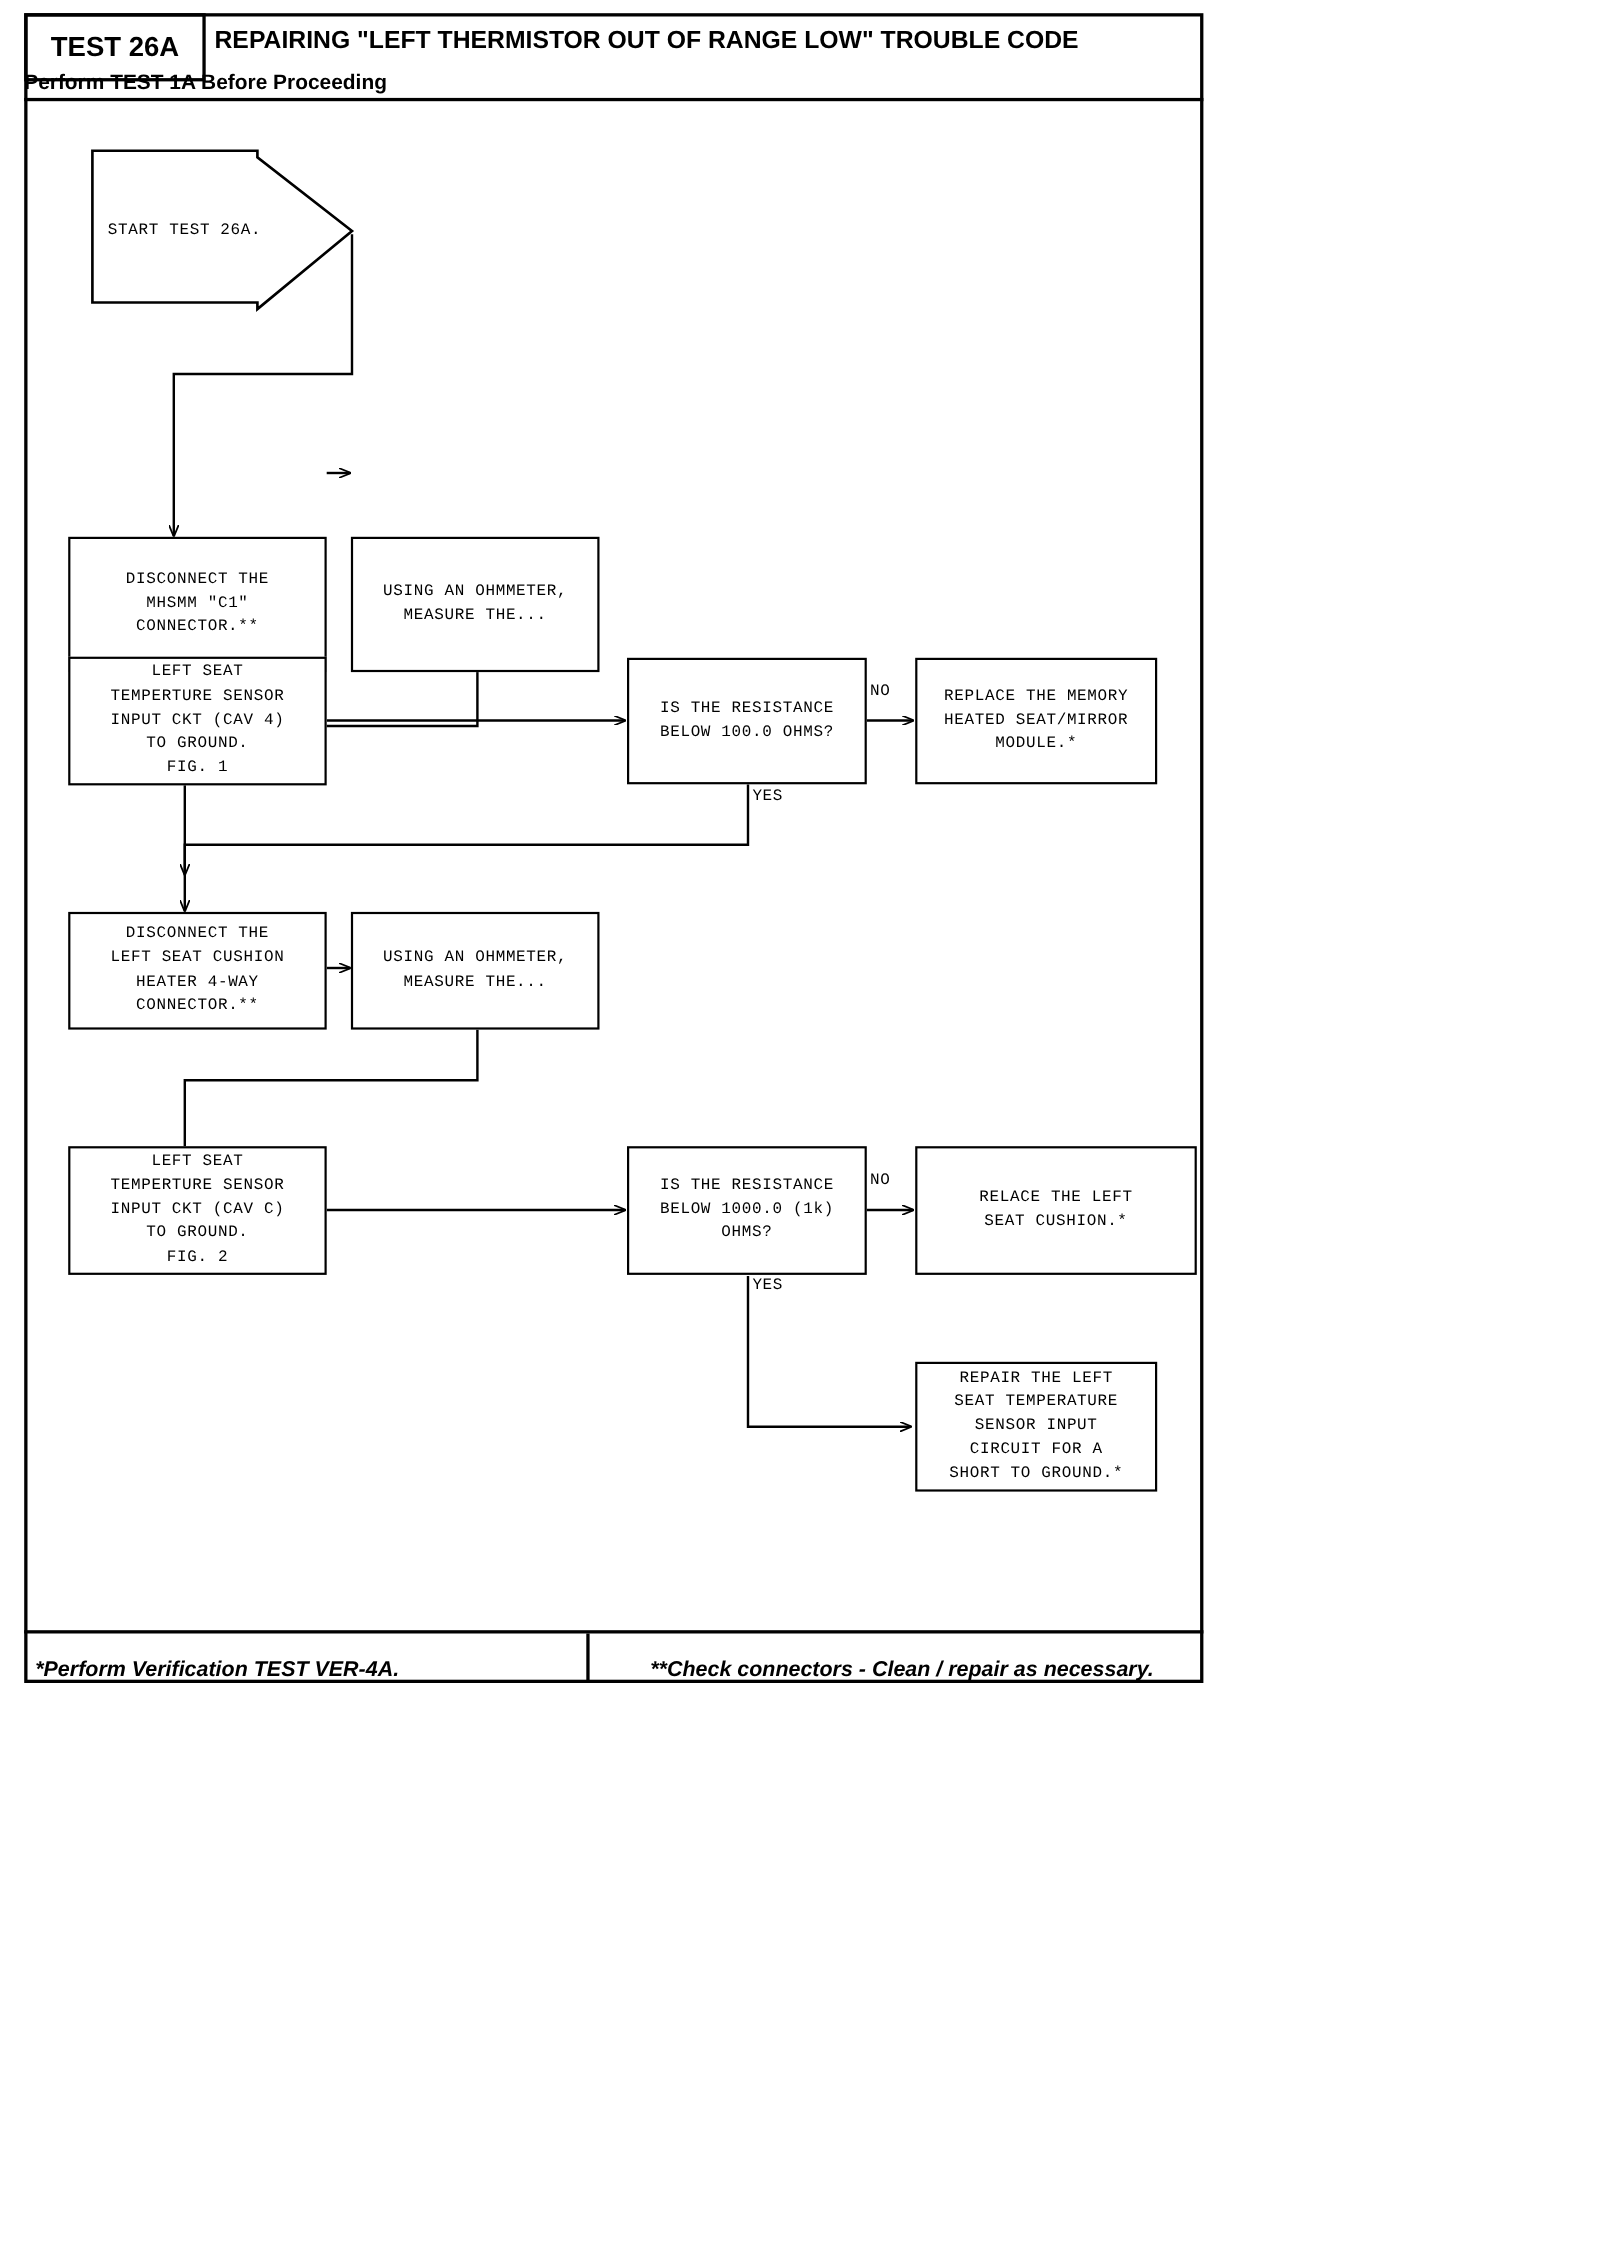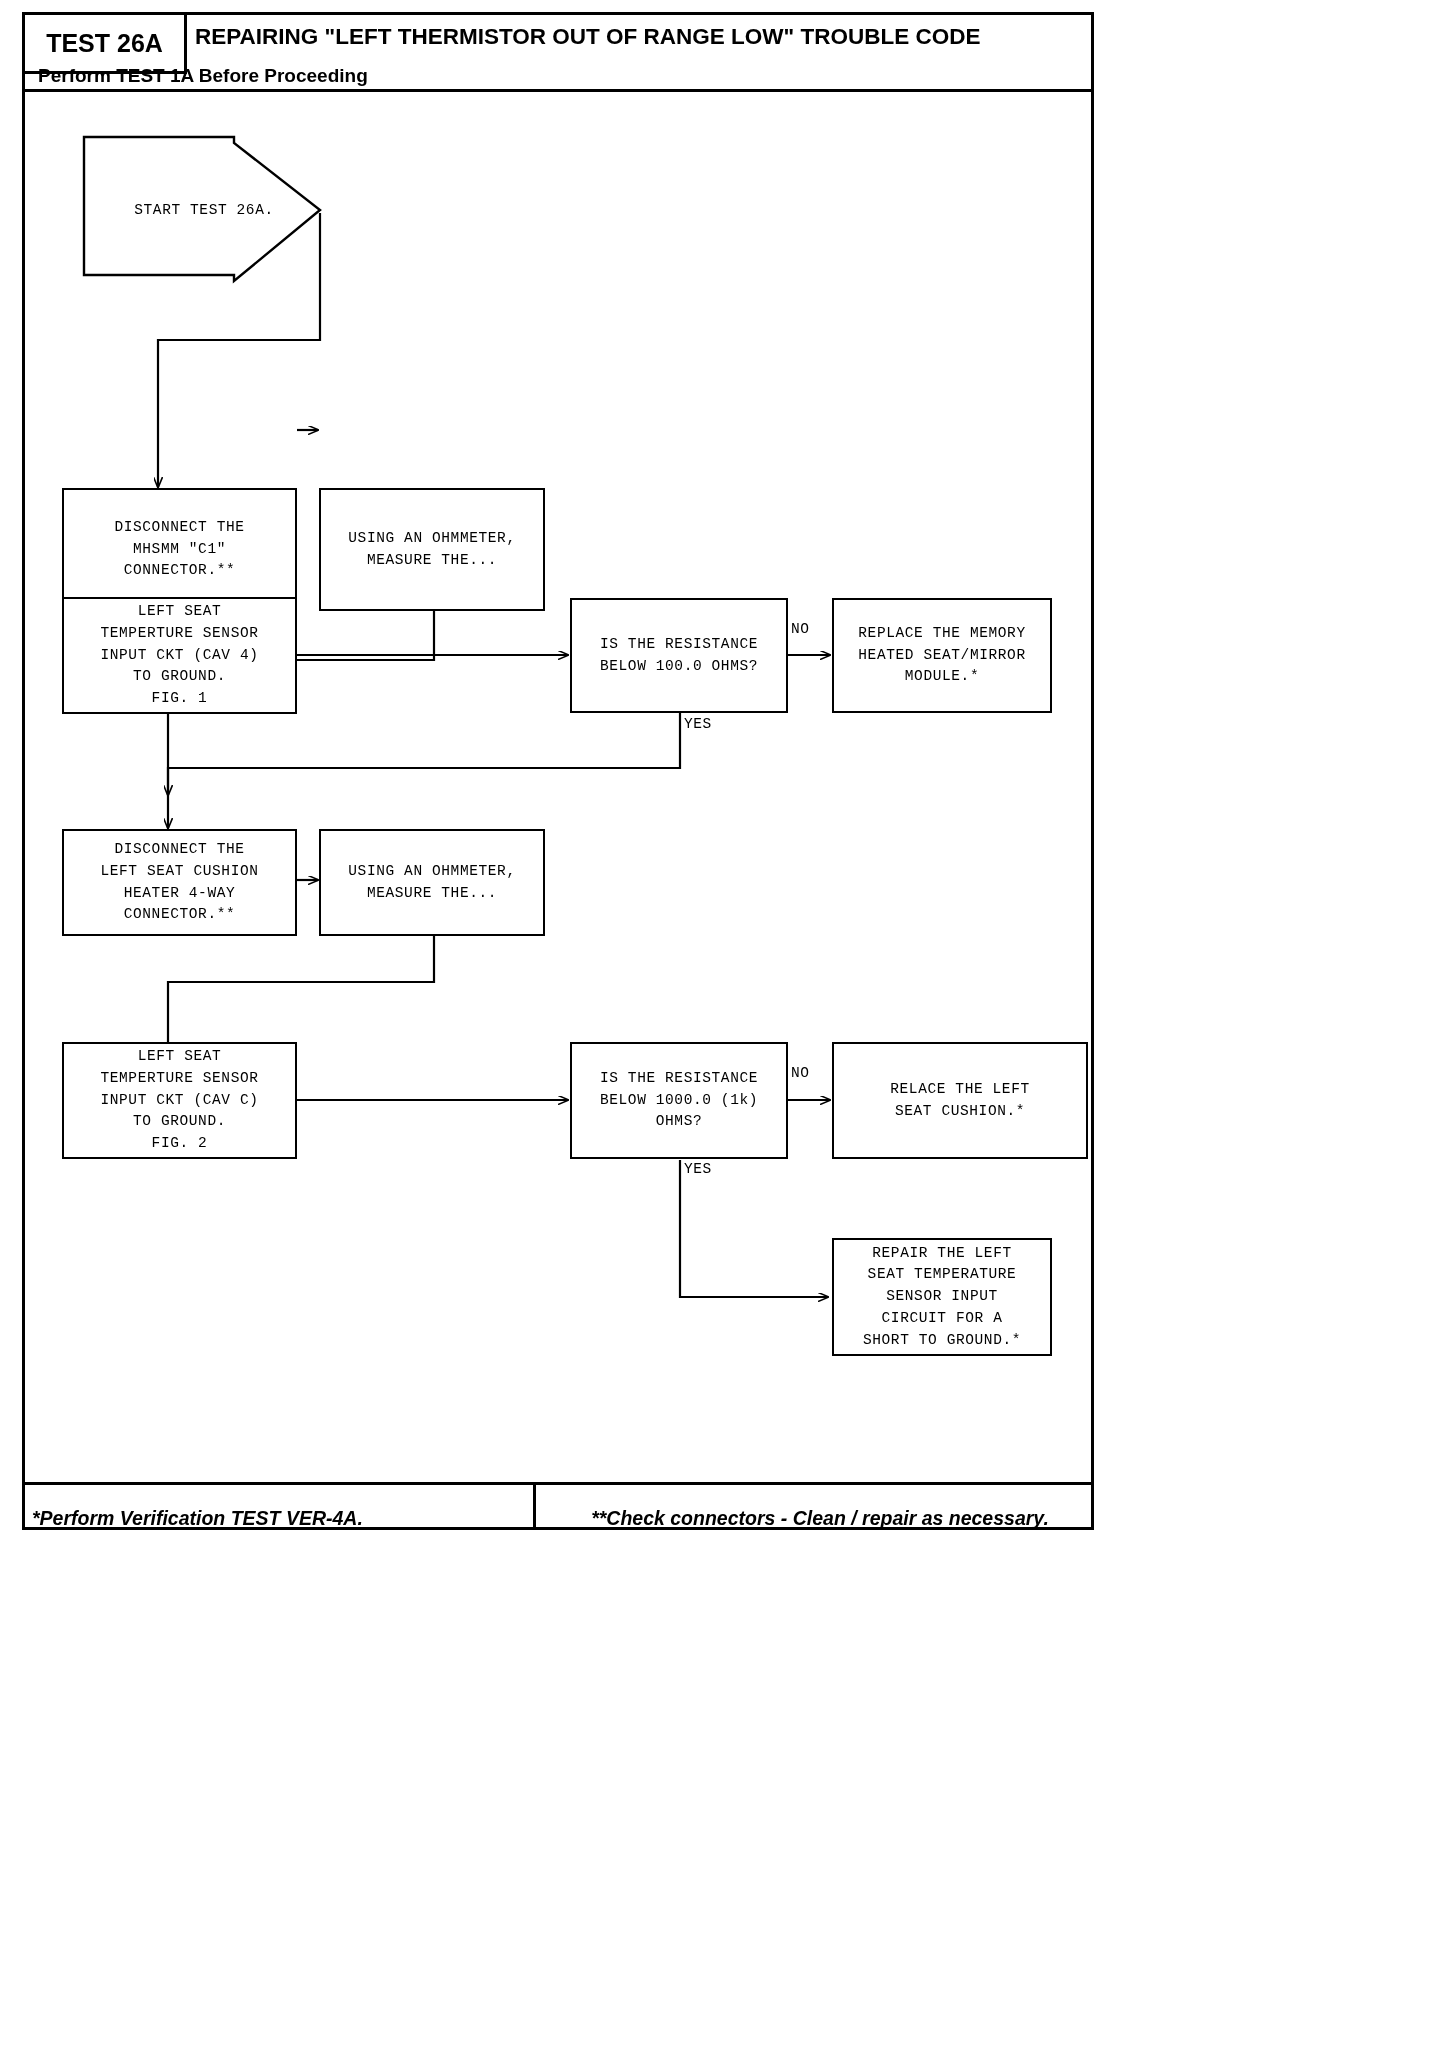--- a/index.html
+++ b/index.html
@@ -6,37 +6,37 @@
   body{width:1456px;height:2050px;font-family:"Liberation Sans",sans-serif;}
   .page{position:relative;width:1456px;height:2050px;background:#fff;}
 
   
   .outer-frame{position:absolute;left:22px;top:12px;width:1072px;height:1518px;border:3px solid #000;box-sizing:border-box;}
   .hdr-testbox{position:absolute;left:22px;top:12px;width:165px;height:62px;border:3px solid #000;box-sizing:border-box;display:flex;align-items:center;justify-content:center;}
   .hdr-testbox span{font-weight:bold;font-size:25px;letter-spacing:0px;font-family:"Liberation Sans",sans-serif;}
   .hdr-title{position:absolute;left:195px;top:12px;width:890px;height:50px;display:flex;align-items:center;}
   .hdr-title span{font-weight:bold;font-size:22.5px;font-family:"Liberation Sans",sans-serif;}
   .hdr-sub{position:absolute;left:22px;top:62px;width:1072px;height:30px;display:flex;align-items:center;border-bottom:3px solid #000;box-sizing:border-box;}
-  .hdr-sub span{font-weight:bold;font-size:19px;padding-left:16px;font-family:"Liberation Sans",sans-serif;}
+  .hdr-sub span{font-weight:bold;font-size:19px;padding-left:0;font-family:"Liberation Sans",sans-serif;}
 
   
   .ftr{position:absolute;left:22px;top:1482px;width:1072px;height:48px;border-top:3px solid #000;box-sizing:border-box;display:flex;}
   .ftr-l{width:514px;display:flex;align-items:center;justify-content:flex-start;border-right:3px solid #000;box-sizing:border-box;}
   .ftr-r{flex:1;display:flex;align-items:center;justify-content:center;}
   .ftr span{font-weight:bold;font-style:italic;font-size:19.5px;padding-left:10px;font-family:"Liberation Sans",sans-serif;margin-top:21px;}
 
   
   .fbox{position:absolute;border:2.5px solid #000;box-sizing:border-box;background:#fff;
         display:flex;align-items:center;justify-content:center;text-align:center;}
   .fbox .t{font-family:"Liberation Mono",monospace;font-size:14.5px;line-height:1.5;letter-spacing:0.6px;white-space:pre-line;}
 
   
   .startarrow{position:absolute;left:82px;top:135px;width:240px;height:150px;}
   .startarrow svg{display:block;}
-  .startarrow .lbl{position:absolute;left:32px;top:0;width:180px;height:150px;display:flex;align-items:center;justify-content:center;}
+  .startarrow .lbl{position:absolute;left:16px;top:0;width:180px;height:150px;display:flex;align-items:center;justify-content:flex-start;}
   .startarrow .lbl span{font-family:"Liberation Mono",monospace;font-size:14.5px;letter-spacing:0.6px;}
 
   
   .conn{position:absolute;left:0;top:0;width:1456px;height:2050px;pointer-events:none;}
 
   .elabel{position:absolute;font-family:"Liberation Mono",monospace;font-size:14.5px;letter-spacing:0.5px;}
 </style>
 </head>
 <body>
 

